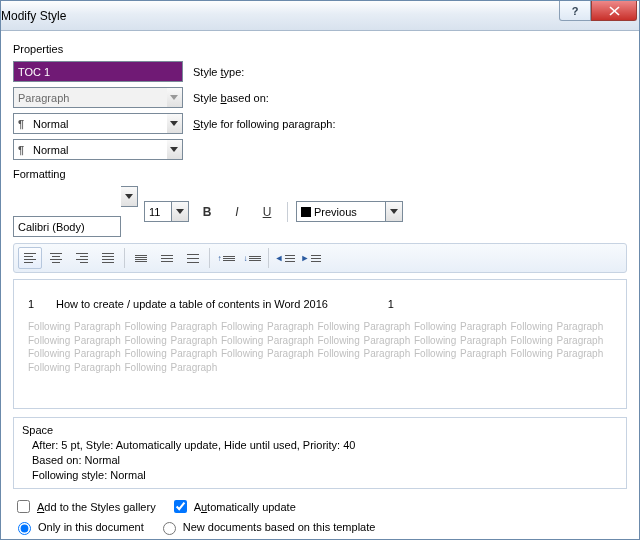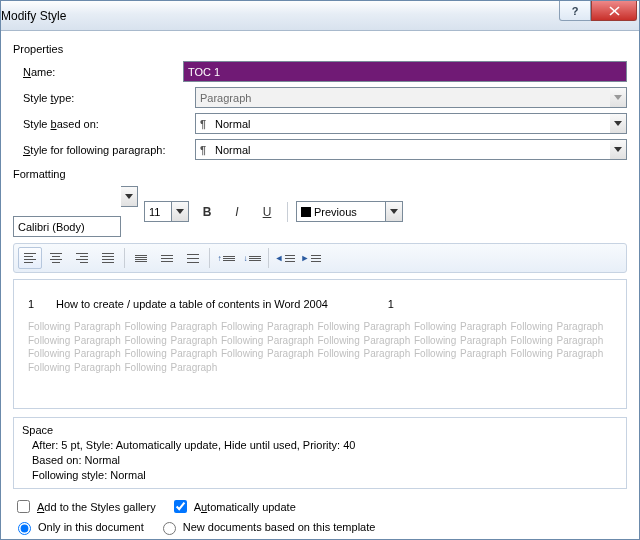--- a/index.html
+++ b/index.html
@@ -13,21 +13,21 @@
   .winbtn.x { background:linear-gradient(#e88,#c8302a); color:#fff; width:46px; border-radius:0 0 3px 0; margin-right:2px; border-color:#9a3b34;}
   .winbtn.x svg line{stroke:#fff;}
   .body { padding:8px 12px 10px 12px; font-size:11px; color:#000; }
   .section-title { font-size:11px; margin:4px 0 6px 0; }
   .prop-grid { display:grid; grid-template-columns:170px 1fr; row-gap:5px; align-items:center; margin-bottom:8px;}
   .prop-grid label { font-size:11px; padding-left:10px;}
   .underline { text-decoration: underline; }
   input[type=text], select, .fakeselect {
     width:100%; height:21px; border:1px solid #7a8a99; font-size:11px; padding:1px 4px; background:#fff;
   }
-  .sel-container{position:relative;display:flex;margin-left:12px;}
+  .sel-container{position:relative;display:flex;}
   .sel-container .dropbtn{width:18px;border:1px solid #7a8a99;border-left:none;background:linear-gradient(#f9f9f9,#e1e1e1);display:flex;align-items:center;justify-content:center;}
   .sel-container .fakeselect{border-right:none;display:flex;align-items:center;gap:5px;}
   .para-icon{display:inline-block;width:10px;color:#555;font-weight:bold;}
   .fmt-row{display:flex;align-items:center;gap:6px;margin:4px 0 6px 0;}
   .fmt-row .combo{display:flex;}
   .combo input{height:21px;border:1px solid #7a8a99;font-size:11px;padding:0 4px;}
   .combo .dropbtn{width:17px;height:21px;border:1px solid #7a8a99;border-left:none;background:linear-gradient(#f9f9f9,#e1e1e1);display:flex;align-items:center;justify-content:center;}
   .btn-icon{width:24px;height:22px;border:1px solid transparent;display:flex;align-items:center;justify-content:center;font-size:12px;color:#333;border-radius:2px;}
   .btn-icon.active{border:1px solid #b6c7dd;background:linear-gradient(#fcfdff,#e6eefb);}
   .vsep{width:1px;height:20px;background:#c8ced6;margin:0 2px;}
@@ -74,21 +74,20 @@
             <line x1="10" y1="1" x2="1" y2="9" stroke-width="1.6"></line>
           </svg>
       </div>
     </div>
   </div>
 
   <div class="body">
     <div class="section-title">Properties</div>
 
     <div class="prop-grid">
-      <label><span class="underline">N</span><span>ame:</span></label>
       <input type="text" class="selected" value="TOC 1" style="">
 
       <label>Style <span class="underline">t</span>ype:</label>
       <div class="sel-container">
         <div class="fakeselect" style="color:#6a6a6a;background:#f2f2f2;">Paragraph</div>
         <div class="dropbtn">
             <div class="tri" style="border-top-color:#999"></div>
           </div>
       </div>
 
@@ -247,21 +246,21 @@
               <span></span>
               <span></span>
             </div>
           </div>
         </div>
     </div>
 
     <div class="preview">
       <div class="sample">
         <span style="width:28px">1</span>
-        <span style="flex:0 0 auto">How to create / update a table of contents in Word 2004</span>
+        <span style="flex:0 0 auto">How to create / update a table of contents in Word 2016</span>
         <span style="width:44px;text-align:right;margin-left:22px">1</span>
       </div>
       <div class="ghost">Following Paragraph Following Paragraph Following Paragraph Following Paragraph Following Paragraph Following Paragraph Following Paragraph Following Paragraph Following Paragraph Following Paragraph Following Paragraph Following Paragraph Following Paragraph Following Paragraph Following Paragraph Following Paragraph Following Paragraph Following Paragraph Following Paragraph Following Paragraph</div>
     </div>
 
     <div class="descbox">
       <div>Space</div>
       <div style="padding-left:10px">After:  5 pt, Style: Automatically update, Hide until used, Priority: 40</div>
       <div style="padding-left:10px">Based on: Normal</div>
       <div style="padding-left:10px">Following style: Normal</div>

